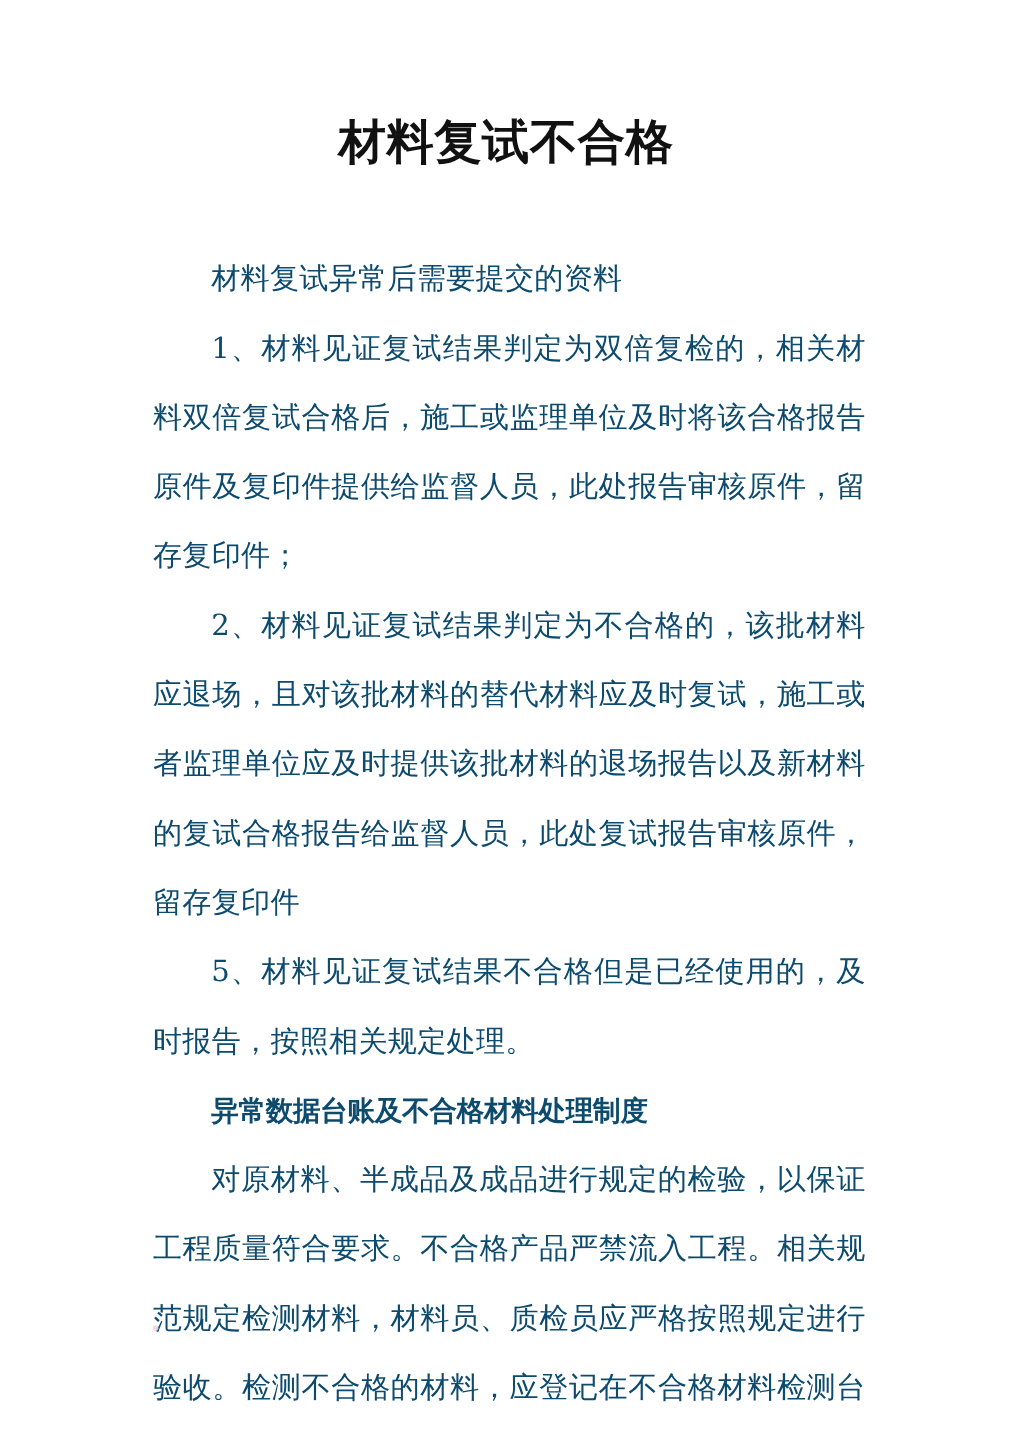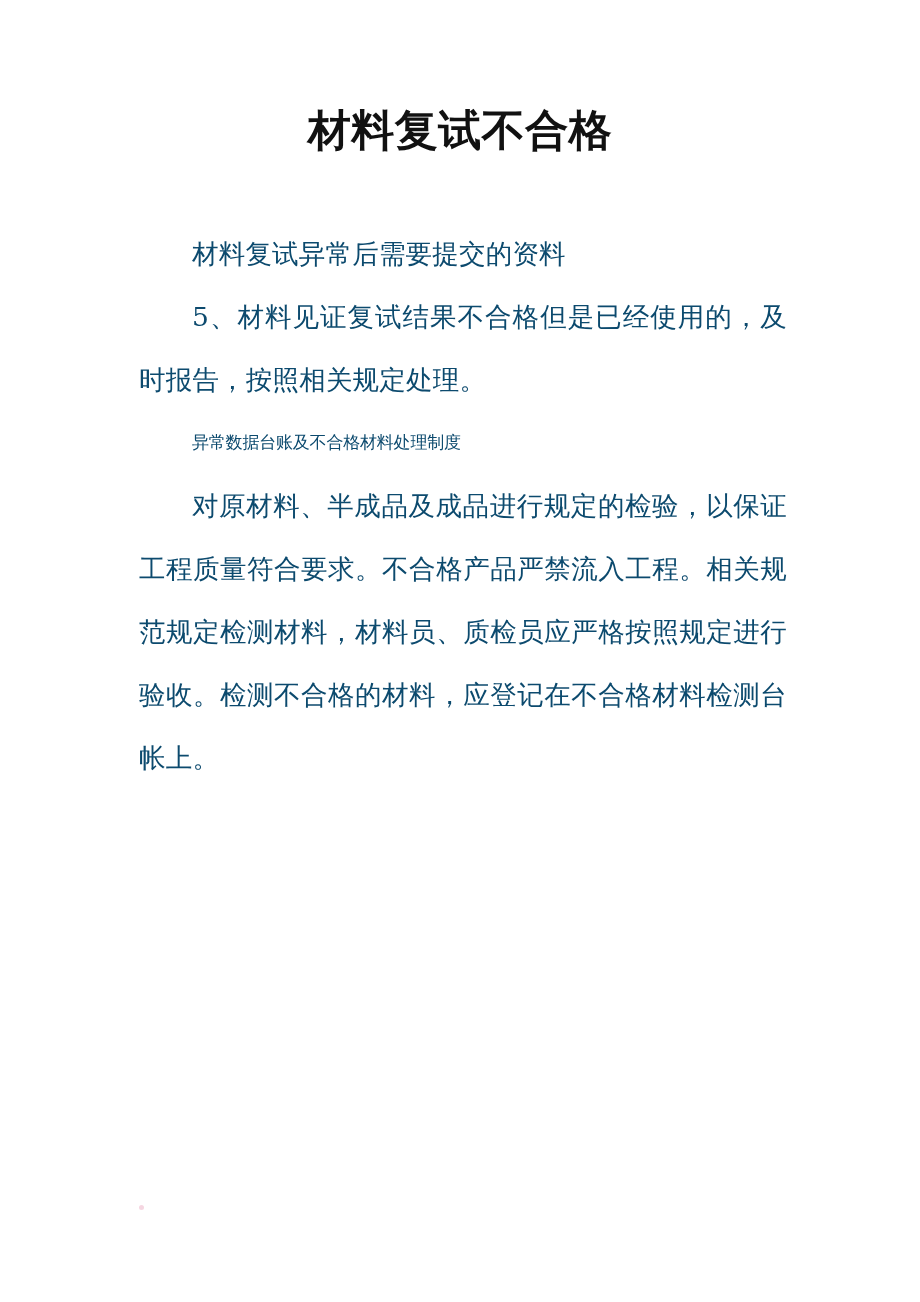--- a/index.html
+++ b/index.html
@@ -55,22 +55,22 @@
   }
 
   
   .para.indent {
     text-indent: 53px;
   }
 
   
   .para.hei {
     font-family: "DejaVu Sans", "Liberation Sans", sans-serif;
-    font-size: 17px;
-    font-weight: 400;
+    font-size: 25px;
+    font-weight: 700;
     letter-spacing: -0.2px;
   }
 
   
   .para.noj {
     text-align: left;
   }
 
   
   .speck {
@@ -88,21 +88,23 @@
 <body>
 
 <div id="page">
 
   <div class="doc-title">材料复试不合格</div>
 
   <div class="body-block">
 
     <p class="para indent noj">材料复试异常后需要提交的资料</p>
 
+    <p class="para indent">1、材料见证复试结果判定为双倍复检的，相关材料双倍复试合格后，施工或监理单位及时将该合格报告原件及复印件提供给监督人员，此处报告审核原件，留存复印件；</p>
 
+    <p class="para indent">2、材料见证复试结果判定为不合格的，该批材料应退场，且对该批材料的替代材料应及时复试，施工或者监理单位应及时提供该批材料的退场报告以及新材料的复试合格报告给监督人员，此处复试报告审核原件，留存复印件</p>
 
     <p class="para indent">5、材料见证复试结果不合格但是已经使用的，及时报告，按照相关规定处理。</p>
 
     <p class="para indent hei noj">异常数据台账及不合格材料处理制度</p>
 
     <p class="para indent">对原材料、半成品及成品进行规定的检验，以保证工程质量符合要求。不合格产品严禁流入工程。相关规范规定检测材料，材料员、质检员应严格按照规定进行验收。检测不合格的材料，应登记在不合格材料检测台帐上。</p>
 
   </div>
 
   <div class="speck"></div>

